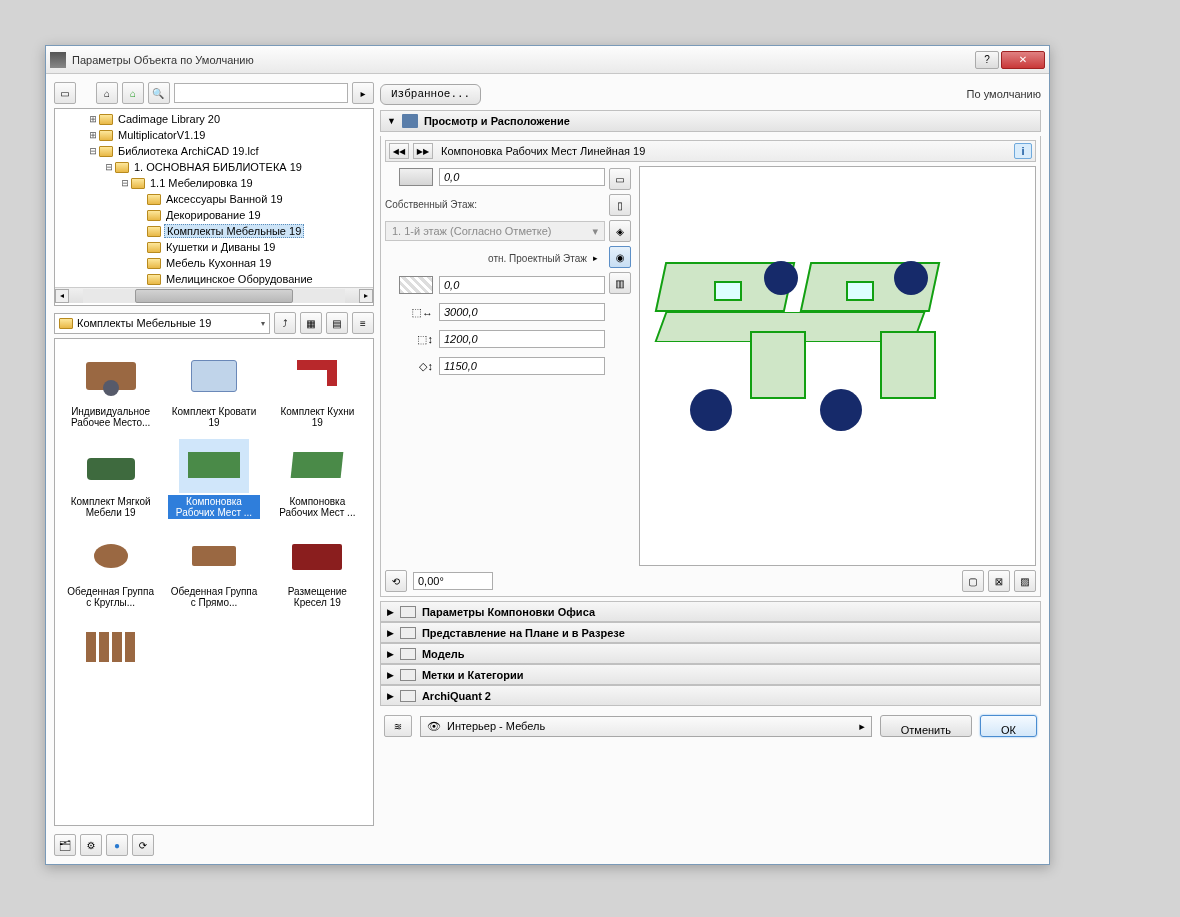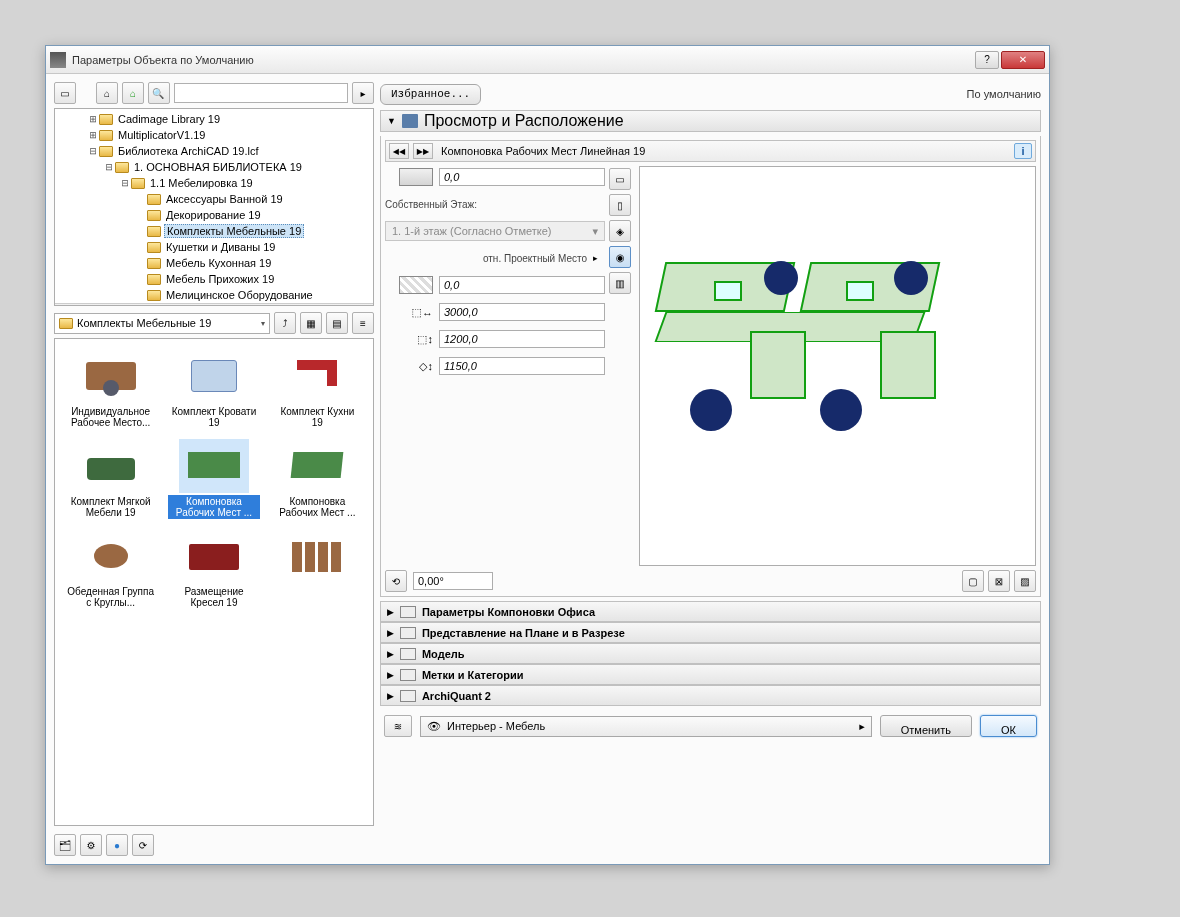--- a/index.html
+++ b/index.html
@@ -67,21 +67,21 @@
   .furn { position:relative; width:60px; height:44px;}
   .bottom-icons { display:flex; gap:4px; padding-top:4px;}
   
   .right { flex:1; display:flex; flex-direction:column; gap:4px;}
   .right-top-row { height:24px; display:flex; align-items:center; justify-content:space-between;}
   .fav-btn { height:21px; padding:0 10px; border:1px solid #a7a7a7; background:linear-gradient(#f9f9f9,#e3e3e3); border-radius:6px; cursor:pointer; font-size:11px;font-family:Liberation Mono, monospace;}
   .def-label { font-size:11px; color:#333;}
   .section-header { height:22px; background:linear-gradient(#f7f7f7,#e3e3e3); border:1px solid #c0c0c0; display:flex; align-items:center; gap:6px; padding:0 6px; cursor:pointer;}
   .section-header .arrow { font-size:9px; color:#000;}
   .section-header .sh-icon { width:16px; height:14px; background:#5a7eaa; border-radius:1px;}
-  .section-header .title { font-weight:normal; font-size:16px;}
+  .section-header .title { font-weight:bold; font-size:11px;}
   .preview-section { display:flex; flex-direction:column; gap:4px; border:1px solid #c0c0c0; border-top:none; padding:4px;}
   .obj-nav-row { display:flex; align-items:center; gap:4px; border:1px solid #c0c0c0; height:22px; padding:0 3px; background:linear-gradient(#f9f9f9,#ececec);}
   .nav-btn { width:20px; height:16px; border:1px solid #b5b5b5; background:linear-gradient(#fbfbfb,#e4e4e4); display:flex; align-items:center; justify-content:center; font-size:8px; cursor:pointer;}
   .obj-name { flex:1; font-size:11px; padding-left:4px;}
   .info-btn { width:18px; height:16px; border:1px solid #6fa9dc; background:#d9ecfb; display:flex; align-items:center; justify-content:center; color:#1b5aa0; font-weight:bold; cursor:pointer; border-radius:2px;}
   .preview-body { display:flex; gap:4px;}
   .param-col { width:220px; display:flex; flex-direction:column; gap:5px;}
   .param-row { display:flex; align-items:center; gap:6px; height:22px;}
   .param-icon { width:48px; display:flex; justify-content:flex-end; align-items:center;}
   .pi-box { width:34px; height:18px; border:1px solid #888; background:linear-gradient(#f0f0f0,#d5d5d5); position:relative;}
@@ -155,21 +155,21 @@
         <div class="icon-btn">🔍</div>
         <input class="search-input" type="text" style="">
         <div class="icon-btn">▸</div>
       </div>
 
       <div class="tree-pane">
         <div id="tree-host">
             <div class="tree-node" style="padding-left: 32px;">
               <span class="expander">⊞</span>
               <span class="folder-icon"></span>
-              <span class="label">Cadimage Library 19</span>
+              <span class="label">Cadimage Library 20</span>
             </div>
             <div class="tree-node" style="padding-left: 32px;">
               <span class="expander">⊞</span>
               <span class="folder-icon"></span>
               <span class="label">MultiplicatorV1.19</span>
             </div>
             <div class="tree-node" style="padding-left: 32px;">
               <span class="expander">⊟</span>
               <span class="folder-icon"></span>
               <span class="label">Библиотека ArchiCAD 19.lcf</span>
@@ -201,25 +201,20 @@
             </div>
             <div class="tree-node" style="padding-left: 80px;">
               <span class="expander"></span>
               <span class="folder-icon"></span>
               <span class="label">Кушетки и Диваны 19</span>
             </div>
             <div class="tree-node" style="padding-left: 80px;">
               <span class="expander"></span>
               <span class="folder-icon"></span>
               <span class="label">Мебель Кухонная 19</span>
-            </div>
-            <div class="tree-node" style="padding-left: 80px;">
-              <span class="expander"></span>
-              <span class="folder-icon"></span>
-              <span class="label">Мебель Прихожих 19</span>
             </div>
             <div class="tree-node" style="padding-left: 80px;">
               <span class="expander"></span>
               <span class="folder-icon"></span>
               <span class="label">Мелицинское Оборудование</span>
             </div>
           </div>
         <div class="tree-scroll-h">
           <div class="arrow">◂</div>
             <div class="track">
@@ -293,20 +288,28 @@
               </div>
               <div class="thumb-label">Компоновка Рабочих Мест ...</div>
             </div>
             <div class="thumb-item">
               <div class="thumb-img">
                 <div class="furn">
                   <div class="glyph-table-round"></div>
                 </div>
               </div>
               <div class="thumb-label">Обеденная Группа с Круглы...</div>
+            </div>
+            <div class="thumb-item">
+              <div class="thumb-img">
+                <div class="furn">
+                  <div class="glyph-table-rect"></div>
+                </div>
+              </div>
+              <div class="thumb-label">Обеденная Группа с Прямо...</div>
             </div>
             <div class="thumb-item">
               <div class="thumb-img">
                 <div class="furn">
                   <div class="glyph-seats"></div>
                 </div>
               </div>
               <div class="thumb-label">Размещение Кресел 19</div>
             </div>
             <div class="thumb-item">
@@ -359,21 +362,21 @@
             <div class="param-row">
                 <span class="param-label">Собственный Этаж:</span>
               </div>
             <div class="param-row">
               <div class="dropdown-disabled">
                 <span>1. 1-й этаж (Согласно Отметке)</span>
                 <span>▾</span>
               </div>
             </div>
             <div class="param-row" style="justify-content:flex-end">
-              <span class="param-label">отн. Проектный Место</span>
+              <span class="param-label">отн. Проектный Этаж</span>
               <span style="width:12px;font-size:9px">▸</span>
             </div>
             <div class="param-row">
               <div class="param-icon">
                   <div class="pi-box" style="background:repeating-linear-gradient(45deg,#ddd 0 3px,#fff 3px 6px)"></div>
                 </div>
               <input class="param-input" value="0,0" style="">
             </div>
             <div class="param-row">
               <div class="param-icon">

